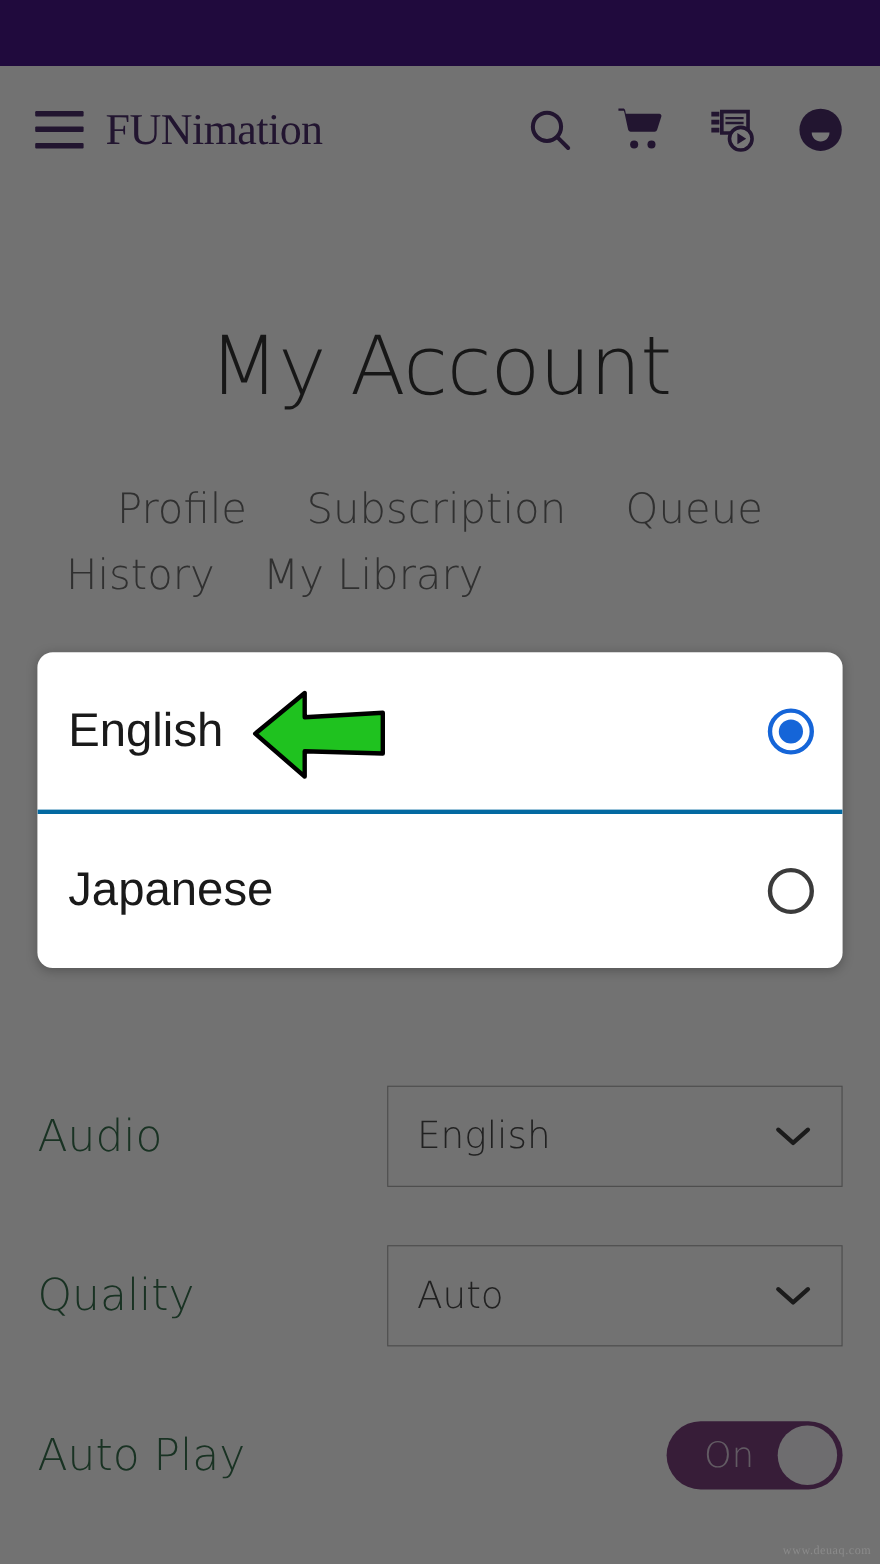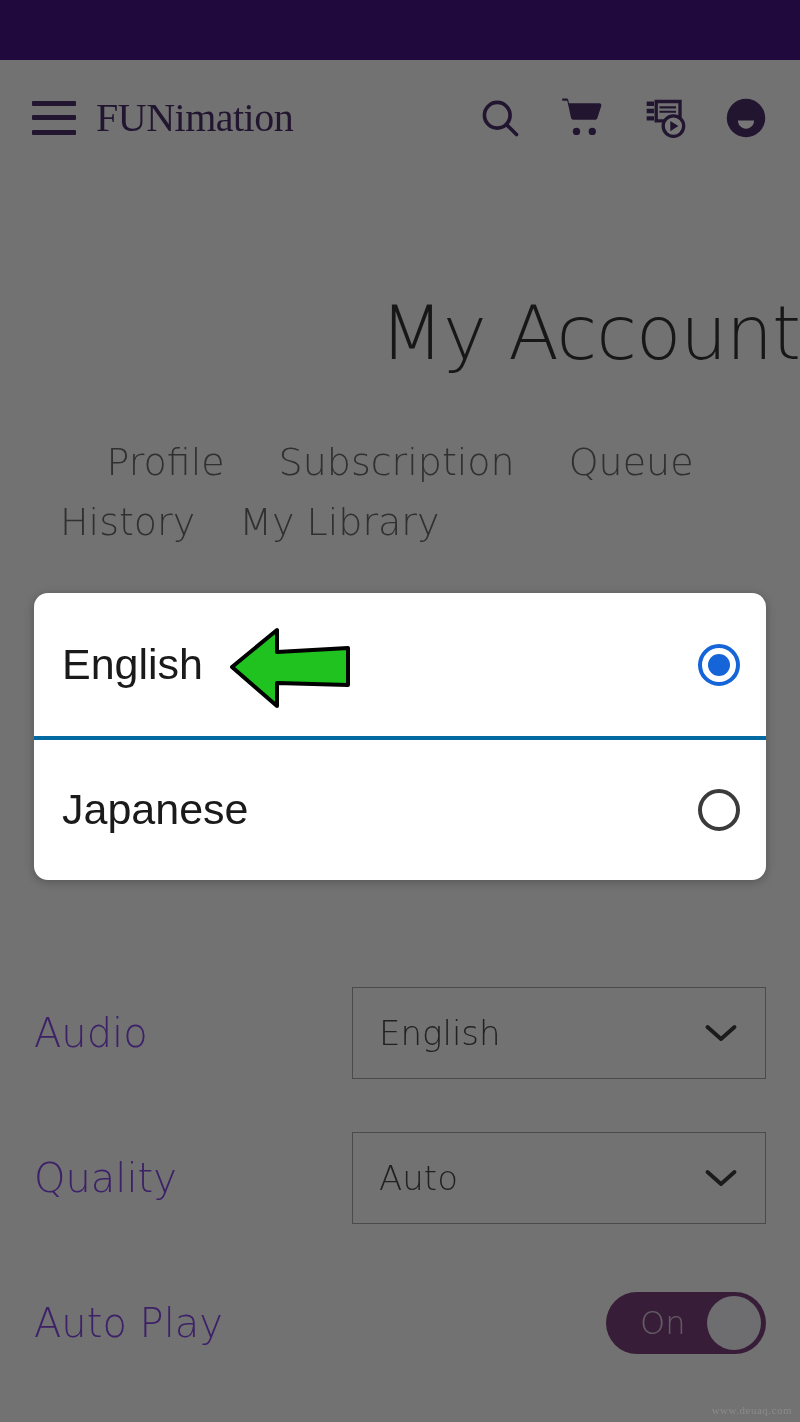--- a/index.html
+++ b/index.html
@@ -72,21 +72,21 @@
     align-items: center;
     gap: 36px;
   }
   .hicon { color: #2b0b4e; display: block; cursor: pointer; }
 
   
   .page-title {
     position: absolute;
     left: 0; top: 230px;
     width: 800px;
-    text-align: right;
+    text-align: center;
     font-family: "DejaVu Sans", sans-serif;
     font-size: 74px;
     font-weight: 300;
     color: #111111;
     letter-spacing: -1px;
   }
   .tabs {
     position: absolute;
     left: 60px; top: 380px;
     width: 680px;
@@ -121,21 +121,21 @@
     position: relative;
     height: 145px;
     display: flex;
     align-items: center;
     padding: 0 34px;
   }
   .setting-label {
     font-family: "DejaVu Sans", sans-serif;
     font-size: 40px;
     font-weight: 300;
-    color: #6d28d9;
+    color: #14532d;
     white-space: nowrap;
   }
   .setting-control {
     margin-left: auto;
   }
   .select-box {
     width: 414px;
     height: 92px;
     border: 1px solid #8e8e8e;
     display: flex;

